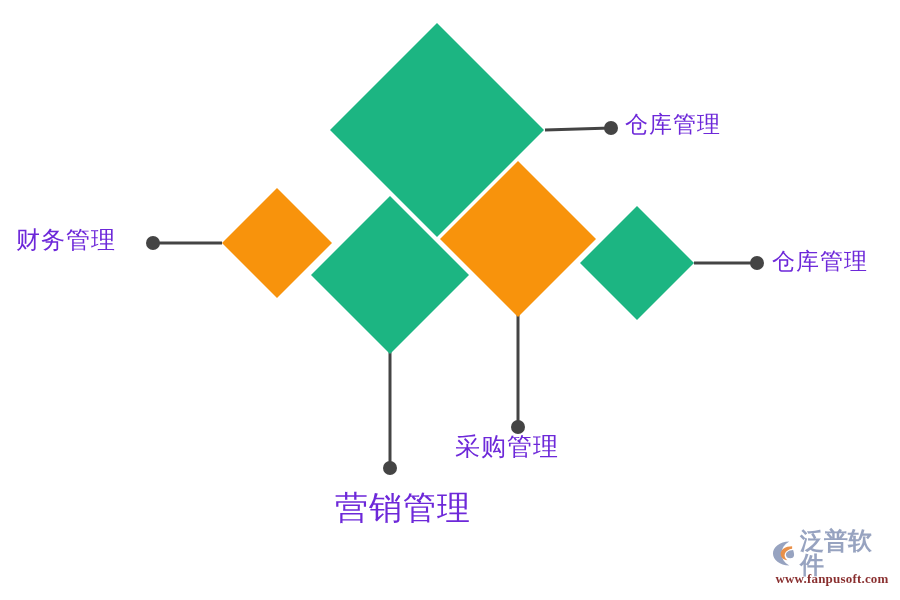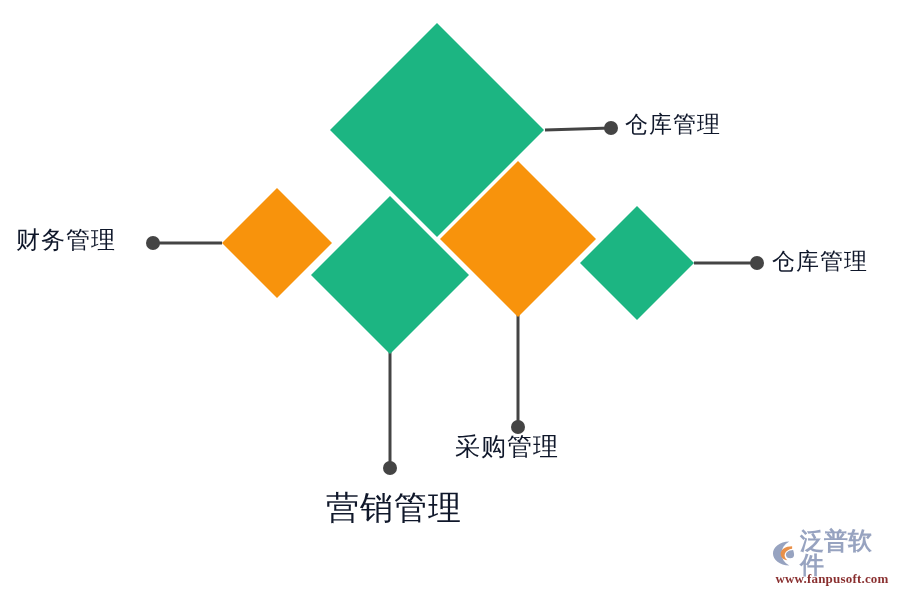--- a/index.html
+++ b/index.html
@@ -20,31 +20,31 @@
   #diagram-svg {
     position: absolute;
     left: 0;
     top: 0;
     width: 900px;
     height: 600px;
     display: block;
   }
   .node-label {
     position: absolute;
-    color: #0f172a;
+    color: #6d28d9;
     font-family: "Liberation Serif", "DejaVu Serif", serif;
     white-space: nowrap;
     line-height: 1;
     letter-spacing: 1px;
   }
   #label-warehouse { left: 625px; top: 113px; font-size: 23px; }
   #label-finance   { left: 16px;  top: 228px; font-size: 24px; }
   #label-sales     { left: 772px; top: 250px; font-size: 23px; }
   #label-purchase  { left: 455px; top: 434px; font-size: 25px; }
-  #label-marketing { left: 326px; top: 492px; font-size: 33px; }
+  #label-marketing { left: 335px; top: 492px; font-size: 33px; }
 
   
   #watermark {
     position: absolute;
     left: 772px;
     top: 532px;
     width: 120px;
     height: 58px;
     display: flex;
     flex-direction: column;

